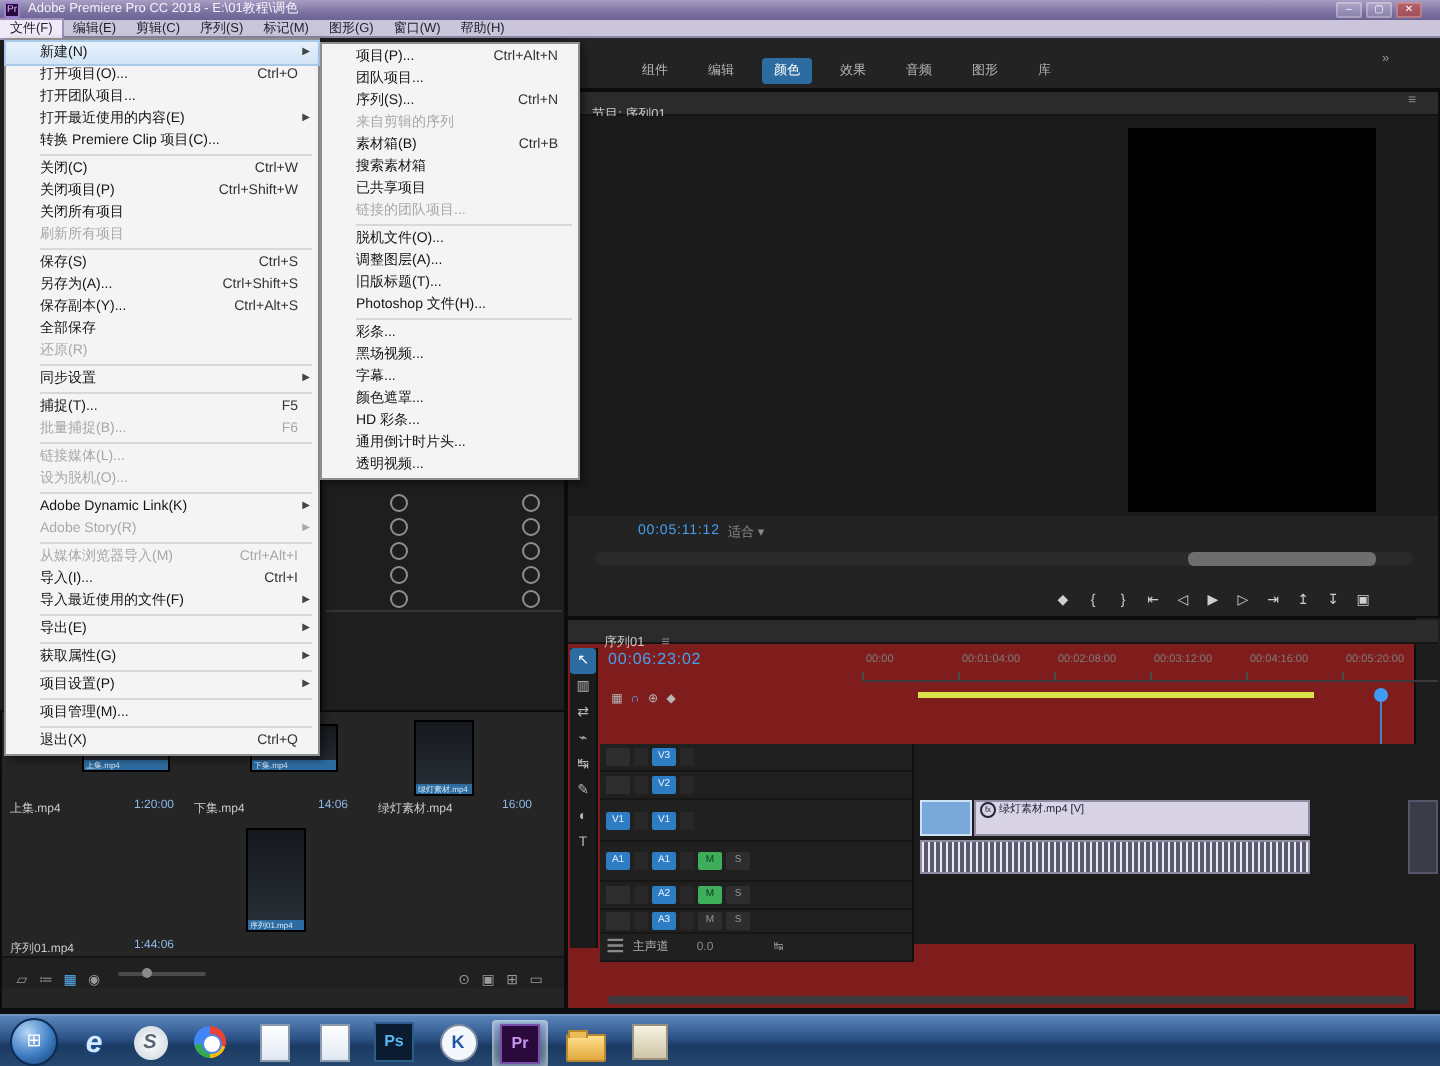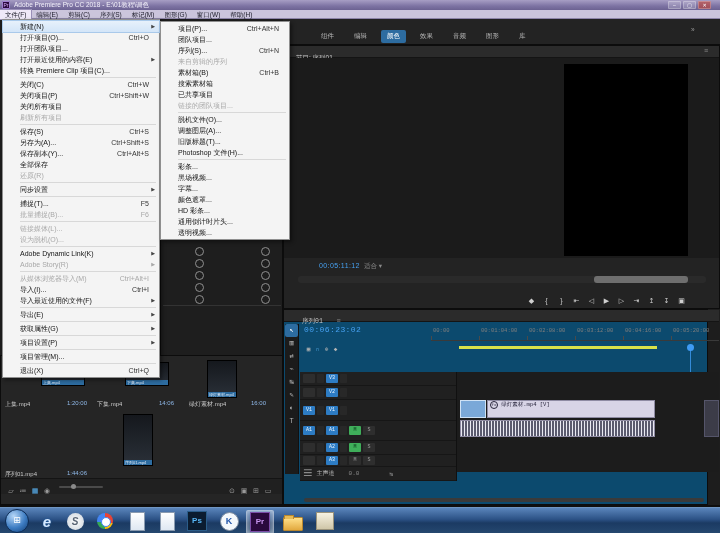--- a/index.html
+++ b/index.html
@@ -126,21 +126,21 @@
       <span>适合</span>
       <span>▾</span>
     </div>
 
     <div class="abs" style="left:14px;top:230px;width:408px;height:7px;background:#2a2a2a;border-radius:3px;"></div>
     <div class="abs" style="left:310px;top:230px;width:94px;height:7px;background:#6e6e6e;border-radius:3px;"></div>
 
     <div id="transport" class="abs" style="left:240px;top:243px;width:190px;height:14px;"><span class="transport">◆</span><span class="transport">{</span><span class="transport">}</span><span class="transport">⇤</span><span class="transport">◁</span><span class="transport">▶</span><span class="transport">▷</span><span class="transport">⇥</span><span class="transport">↥</span><span class="transport">↧</span><span class="transport">▣</span></div>
   </div>
 
-  <div class="abs panel" style="left:283px;top:309px;width:425px;height:196px;background:#0c4a6e;font-family:Liberation Mono, monospace;">
+  <div class="abs panel" style="left:283px;top:309px;width:425px;height:196px;background:#7f1d1d;">
     <div class="abs" style="left:0;top:0;width:435px;height:12px;background:#2b2b2b;border-bottom:1px solid #141414;">
       <span class="tabtext" style="margin-left:18px;">序列01</span>
       <span class="dim" style="font-size:7px;margin-left:4px;">≡</span>
     </div>
 
     <div id="tools" class="abs" style="left:1px;top:14px;width:14px;height:150px;background:#1b1b1b;border-right:1px solid #101010;">
         <div class="tool active">↖</div>
         <div class="tool">▥</div>
         <div class="tool">⇄</div>
         <div class="tool">⌁</div>

